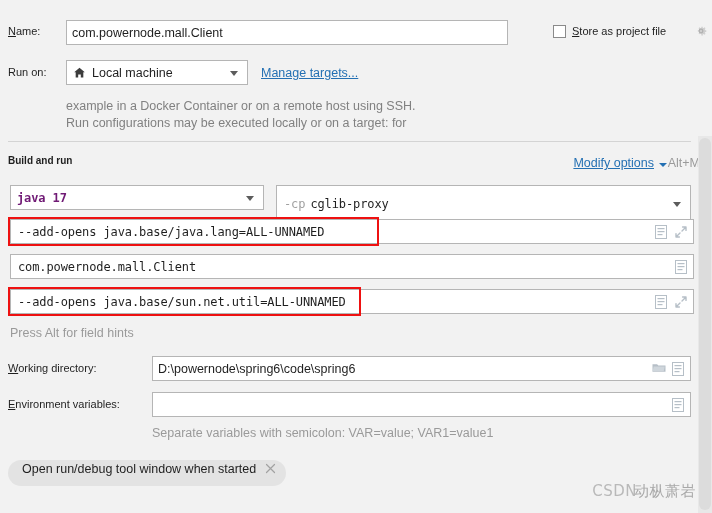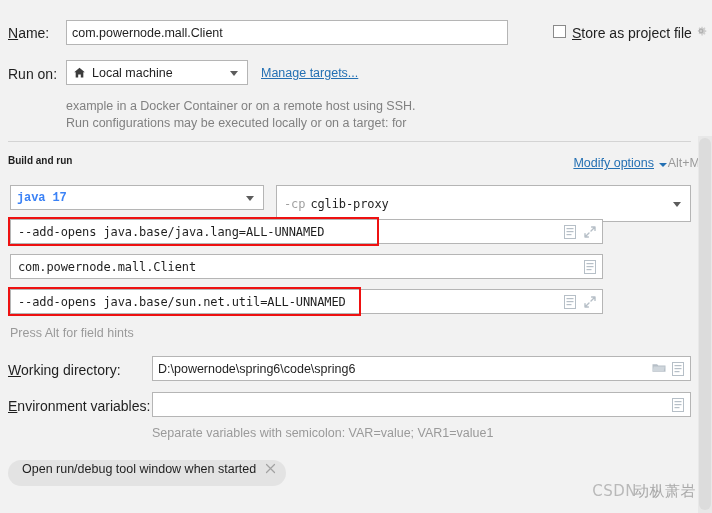--- a/index.html
+++ b/index.html
@@ -18,21 +18,21 @@
 
   .root {
     position: absolute;
     left: 0; top: 0;
     width: 712px; height: 513px;
     background: #f2f2f2;
   }
 
   
   .label {
-    font-size: 14px;
+    font-size: 11px;
     color: #1f1f1f;
     white-space: nowrap;
   }
   .label u { text-decoration: underline; }
 
   .textfield {
     background: #ffffff;
     border: 1px solid #b5b5b5;
     height: 24px;
     display: flex;
@@ -143,39 +143,39 @@
   .sdk-combo {
     position: absolute; left: 10px; top: 185px;
     width: 254px; height: 25px;
     background: #ffffff;
     border: 1px solid #b5b5b5;
     display: flex; align-items: center;
     padding-left: 6px;
     overflow: hidden;
     white-space: nowrap;
   }
-  .sdk-name { font-weight: bold; color: #3b82f6; font-family: Liberation Mono, monospace; }
+  .sdk-name { font-weight: bold; color: #701a75; }
   .sdk-sub  { color: #a0a0a0; margin-left: 5px; }
 
   .cp-combo {
     position: absolute; left: 276px; top: 185px;
     width: 415px; height: 37px;
     background: #ffffff;
     border: 1px solid #b5b5b5;
     display: flex; align-items: center;
     padding-left: 7px;
     white-space: nowrap;
   }
   .cp-flag { color: #a0a0a0; }
   .cp-val  { font-weight: normal; color: #1f1f1f; margin-left: 5px; }
 
   
   .wide-field {
     position: absolute; left: 10px;
-    width: 593px; height: 25px;
+    width: 684px; height: 25px;
     background: #ffffff;
     border: 1px solid #b5b5b5;
     display: flex; align-items: center;
     padding-left: 7px;
     white-space: nowrap;
     overflow: hidden;
   }
   .f-vm   { top: 219px; }
   .f-main { top: 254px; }
   .f-args { top: 289px; }

